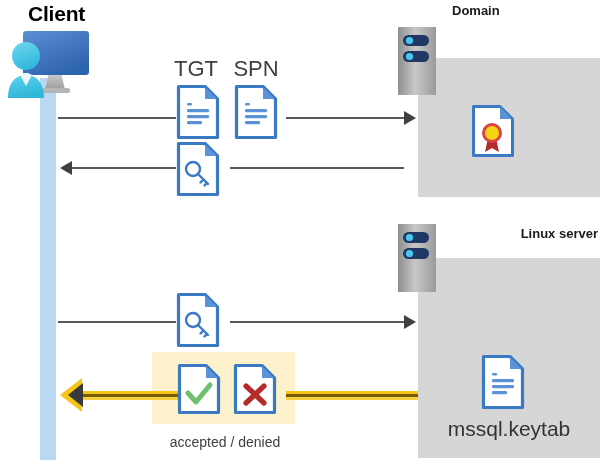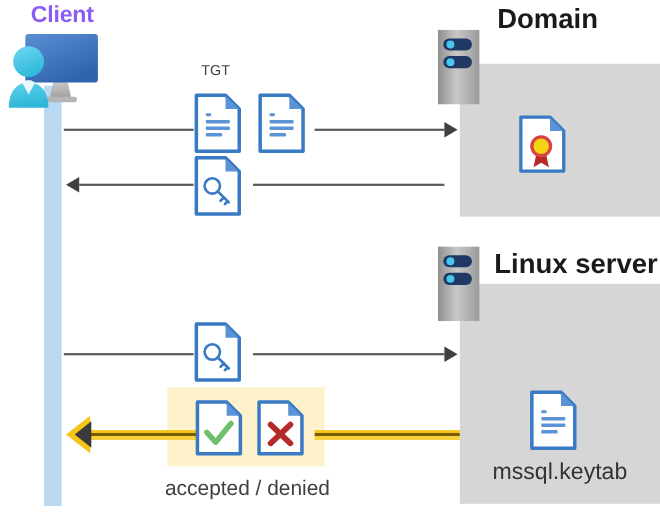--- a/index.html
+++ b/index.html
@@ -18,21 +18,21 @@
     background: #ffffff;
     overflow: hidden;
   }
   .abs { position: absolute; }
 
   
   #client-title {
     left: 28px; top: 2px;
     font-size: 21px;
     font-weight: bold;
-    color: #8b5cf6;
+    color: #000000;
     letter-spacing: -0.2px;
   }
   #client-lifeline {
     left: 40px; top: 78px;
     width: 16px; height: 382px;
     background: #b9d9f2;
   }
   #client-icon { left: 4px; top: 28px; width: 92px; height: 72px; }
 
   
@@ -40,21 +40,21 @@
     background: #d6d6d6;
   }
   #dc-box  { left: 418px; top: 58px;  width: 182px; height: 139px; }
   #lx-box  { left: 418px; top: 258px; width: 182px; height: 200px; }
 
   .server-rack { width: 38px; height: 68px; }
   #dc-rack { left: 398px; top: 27px; }
   #lx-rack { left: 398px; top: 224px; }
 
   .group-title {
-    font-size: 25px;
+    font-size: 13px;
     font-weight: bold;
     color: #1a1a1a;
     line-height: 1.18;
   }
   #dc-title { left: 452px; top: 3px; width: 146px; }
   #lx-title { left: 448px; top: 226px; width: 150px; text-align: right; }
 
   
   .arrow-line {
     height: 2px;
@@ -113,30 +113,30 @@
   #y-head-inner {
     left: 68px; top: 383px;
     width: 0; height: 0;
     border-top: 12px solid transparent;
     border-bottom: 12px solid transparent;
     border-right: 15px solid #3a3a3a;
   }
 
   
   .doc-label {
-    font-size: 13px;
+    font-size: 22px;
     color: #404040;
     text-align: center;
   }
   #tgt-label { left: 170px; top: 56px; width: 52px; }
   #spn-label { left: 228px; top: 56px; width: 56px; }
 
   #accepted-label {
     left: 120px; top: 434px; width: 210px;
-    font-size: 19px;
+    font-size: 14px;
     color: #404040;
     text-align: center;
   }
   #keytab-label {
     left: 424px; top: 417px; width: 170px;
     font-size: 21px;
     color: #333333;
     text-align: center;
   }
 
@@ -239,20 +239,21 @@
       <rect x="0" y="0" width="38" height="68" fill="url(#rackGrad1)"></rect>
       <rect x="5" y="8" width="26" height="11" rx="5.5" fill="#1f3864"></rect>
       <circle cx="11.5" cy="13.5" r="3.6" fill="#49c7ef"></circle>
       <rect x="5" y="24" width="26" height="11" rx="5.5" fill="#1f3864"></rect>
       <circle cx="11.5" cy="29.5" r="3.6" fill="#49c7ef"></circle>
     </svg>
   </div>
   <div class="abs group-title" id="lx-title">Linux server</div>
 
   <div class="abs doc-label" id="tgt-label">TGT</div>
+  <div class="abs doc-label" id="spn-label">SPN</div>
 
   <div class="abs" id="tgt-doc">
     <svg class="icon" viewBox="0 0 44 56" width="44" height="56" xmlns="http://www.w3.org/2000/svg">
       <path d="M2.5 2.5 H29 L41.5 15 V53.5 H2.5 Z" fill="#ffffff" stroke="#3a79c4" stroke-width="3.2" stroke-linejoin="round"></path>
       <path d="M29 3 L41 15 H29 Z" fill="#5b93d6"></path>
       <g fill="#5b93d6">
         <rect x="11" y="25" width="22" height="3.2" rx="1.2"></rect>
         <rect x="11" y="31" width="22" height="3.2" rx="1.2"></rect>
         <rect x="11" y="37" width="15" height="3.2" rx="1.2"></rect>
       </g>

